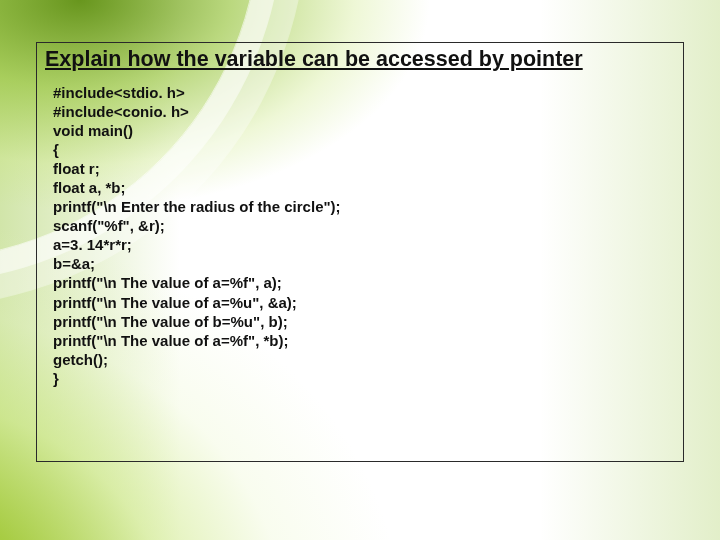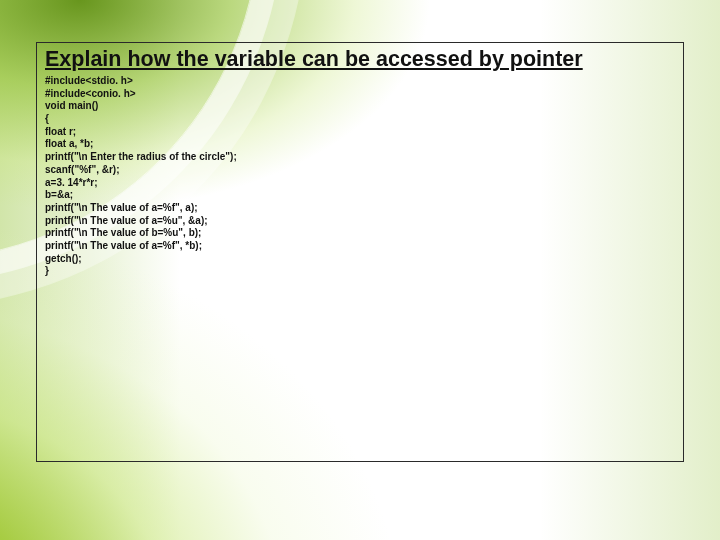--- a/index.html
+++ b/index.html
@@ -43,29 +43,30 @@
     border: 1.5px solid #2a2a2a;
     background: transparent;
     padding: 4px 8px 8px 8px;
   }
   .title {
     font-size: 21.5px;
     font-weight: bold;
     color: #111;
     text-decoration: underline;
     text-underline-offset: 2px;
-    margin-bottom: 3px;
+    margin-bottom: 11px;
     white-space: nowrap;
   }
   .code {
-    font-size: 10px;
+    font-size: 15px;
     line-height: 1.27;
     font-weight: bold;
     color: #111;
     white-space: pre;
+    margin-left: 8px;
   }
 </style>
 </head>
 <body>
 
 <div class="bg"></div>
 <div class="arc"></div>
 
 <div class="card">
   <div class="title">Explain how the variable can be accessed by pointer</div>

